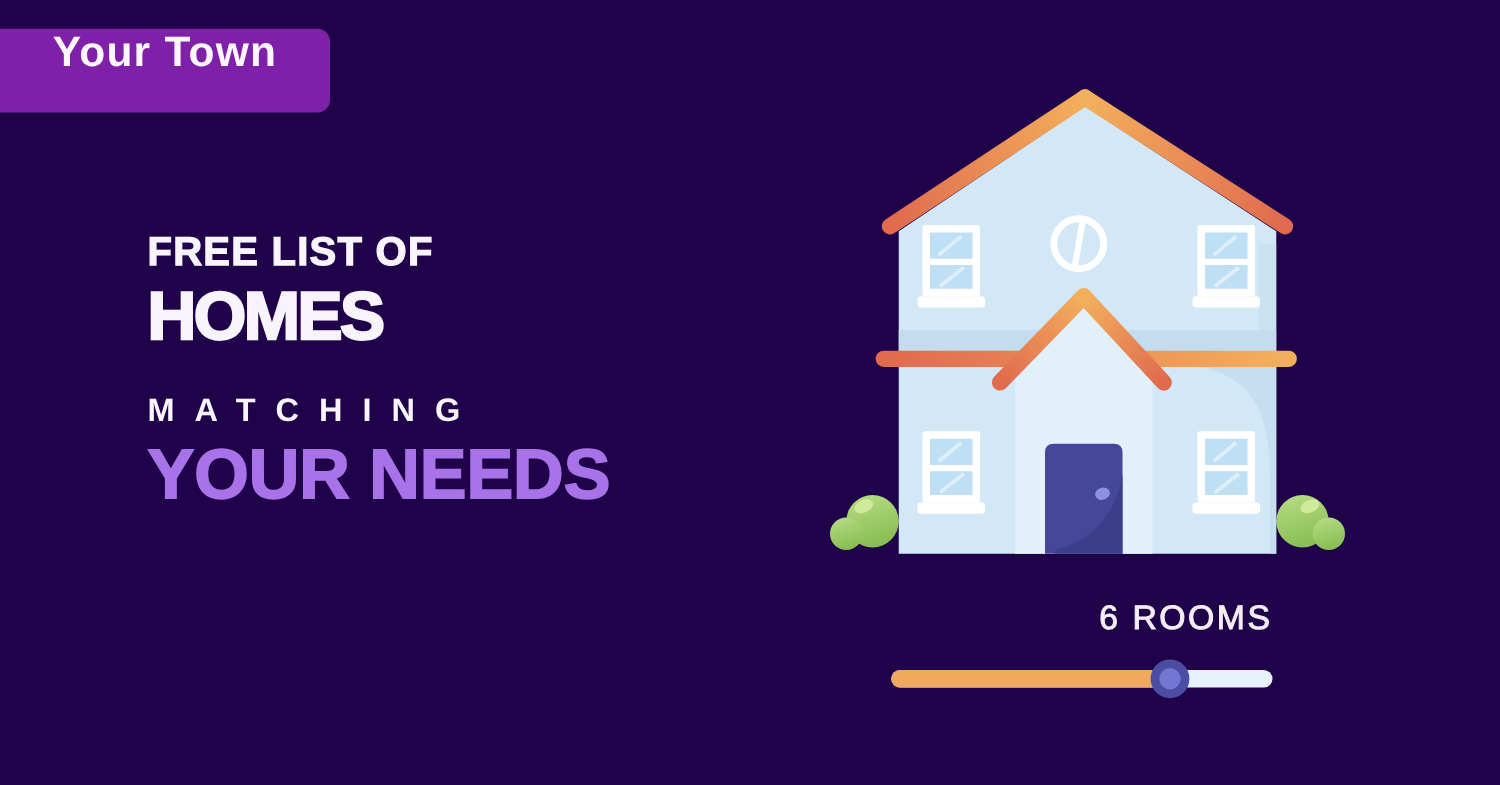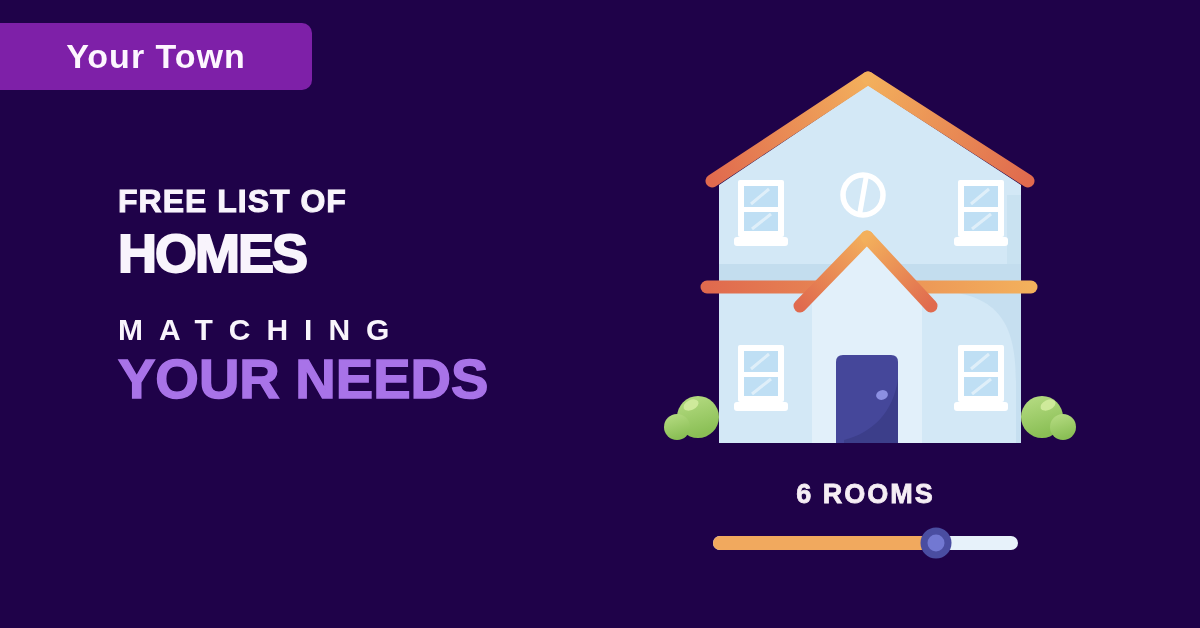--- a/index.html
+++ b/index.html
@@ -13,39 +13,39 @@
     --bush-light:#b8dd85; --bush-green:#8abf55; --bush-highlight:#d3ec9e;
   }
   *{margin:0;padding:0;box-sizing:border-box;}
   html,body{width:1200px;height:628px;overflow:hidden;}
   body{
     background:var(--background);
     font-family:"Liberation Sans","DejaVu Sans",sans-serif;
     position:relative;
   }
   .badge{
-    position:absolute;left:0;top:23px;width:312px;height:67px;
+    position:absolute;left:0;top:23px;width:264px;height:67px;
     background:var(--badge-bg);border-radius:0 10px 10px 0;
-    display:flex;align-items:center;justify-content:center;
+    display:flex;align-items:flex-start;justify-content:center;
     color:var(--badge-text);font-size:34px;font-weight:700;letter-spacing:1px;
   }
   .headline{position:absolute;left:118px;top:0;width:480px;}
   .headline > div{position:absolute;white-space:nowrap;line-height:1;}
   .hl-1{top:185px;font-size:32px;font-weight:700;color:var(--headline-white);
         letter-spacing:1px;-webkit-text-stroke:1px var(--headline-white);}
   .hl-2{top:226px;font-size:54px;font-weight:700;color:var(--headline-white);
         letter-spacing:-2px;-webkit-text-stroke:2px var(--headline-white);}
-  .hl-3{top:315px;font-size:30px;font-weight:700;color:var(--headline-white);
+  .hl-3{top:315px;font-size:26px;font-weight:700;color:var(--headline-white);
         letter-spacing:16px;}
   .hl-4{top:351px;font-size:56px;font-weight:700;color:var(--headline-accent);
         letter-spacing:0px;-webkit-text-stroke:1.5px var(--headline-accent);}
   .house-wrap{position:absolute;left:660px;top:55px;width:420px;height:400px;}
   .rooms-label{
-    position:absolute;left:713px;top:479px;width:305px;text-align:center;
-    color:var(--rooms-text);font-size:27px;font-weight:700;letter-spacing:2px;
+    position:absolute;left:713px;top:479px;width:305px;text-align:right;
+    color:var(--rooms-text);font-size:27px;font-weight:400;letter-spacing:2px;
     -webkit-text-stroke:0.8px var(--rooms-text);white-space:nowrap;
   }
   .slider{position:absolute;left:713px;top:536px;width:305px;height:14px;}
   .slider-track{position:absolute;inset:0;background:var(--slider-track);border-radius:7px;}
   .slider-fill{position:absolute;left:0;top:0;height:100%;width:73%;
     background:var(--slider-fill);border-radius:7px;}
   .slider-thumb{
     position:absolute;top:50%;left:73%;width:31px;height:31px;border-radius:50%;
     background:var(--thumb-outer);transform:translate(-50%,-50%);
     display:flex;align-items:center;justify-content:center;cursor:pointer;

